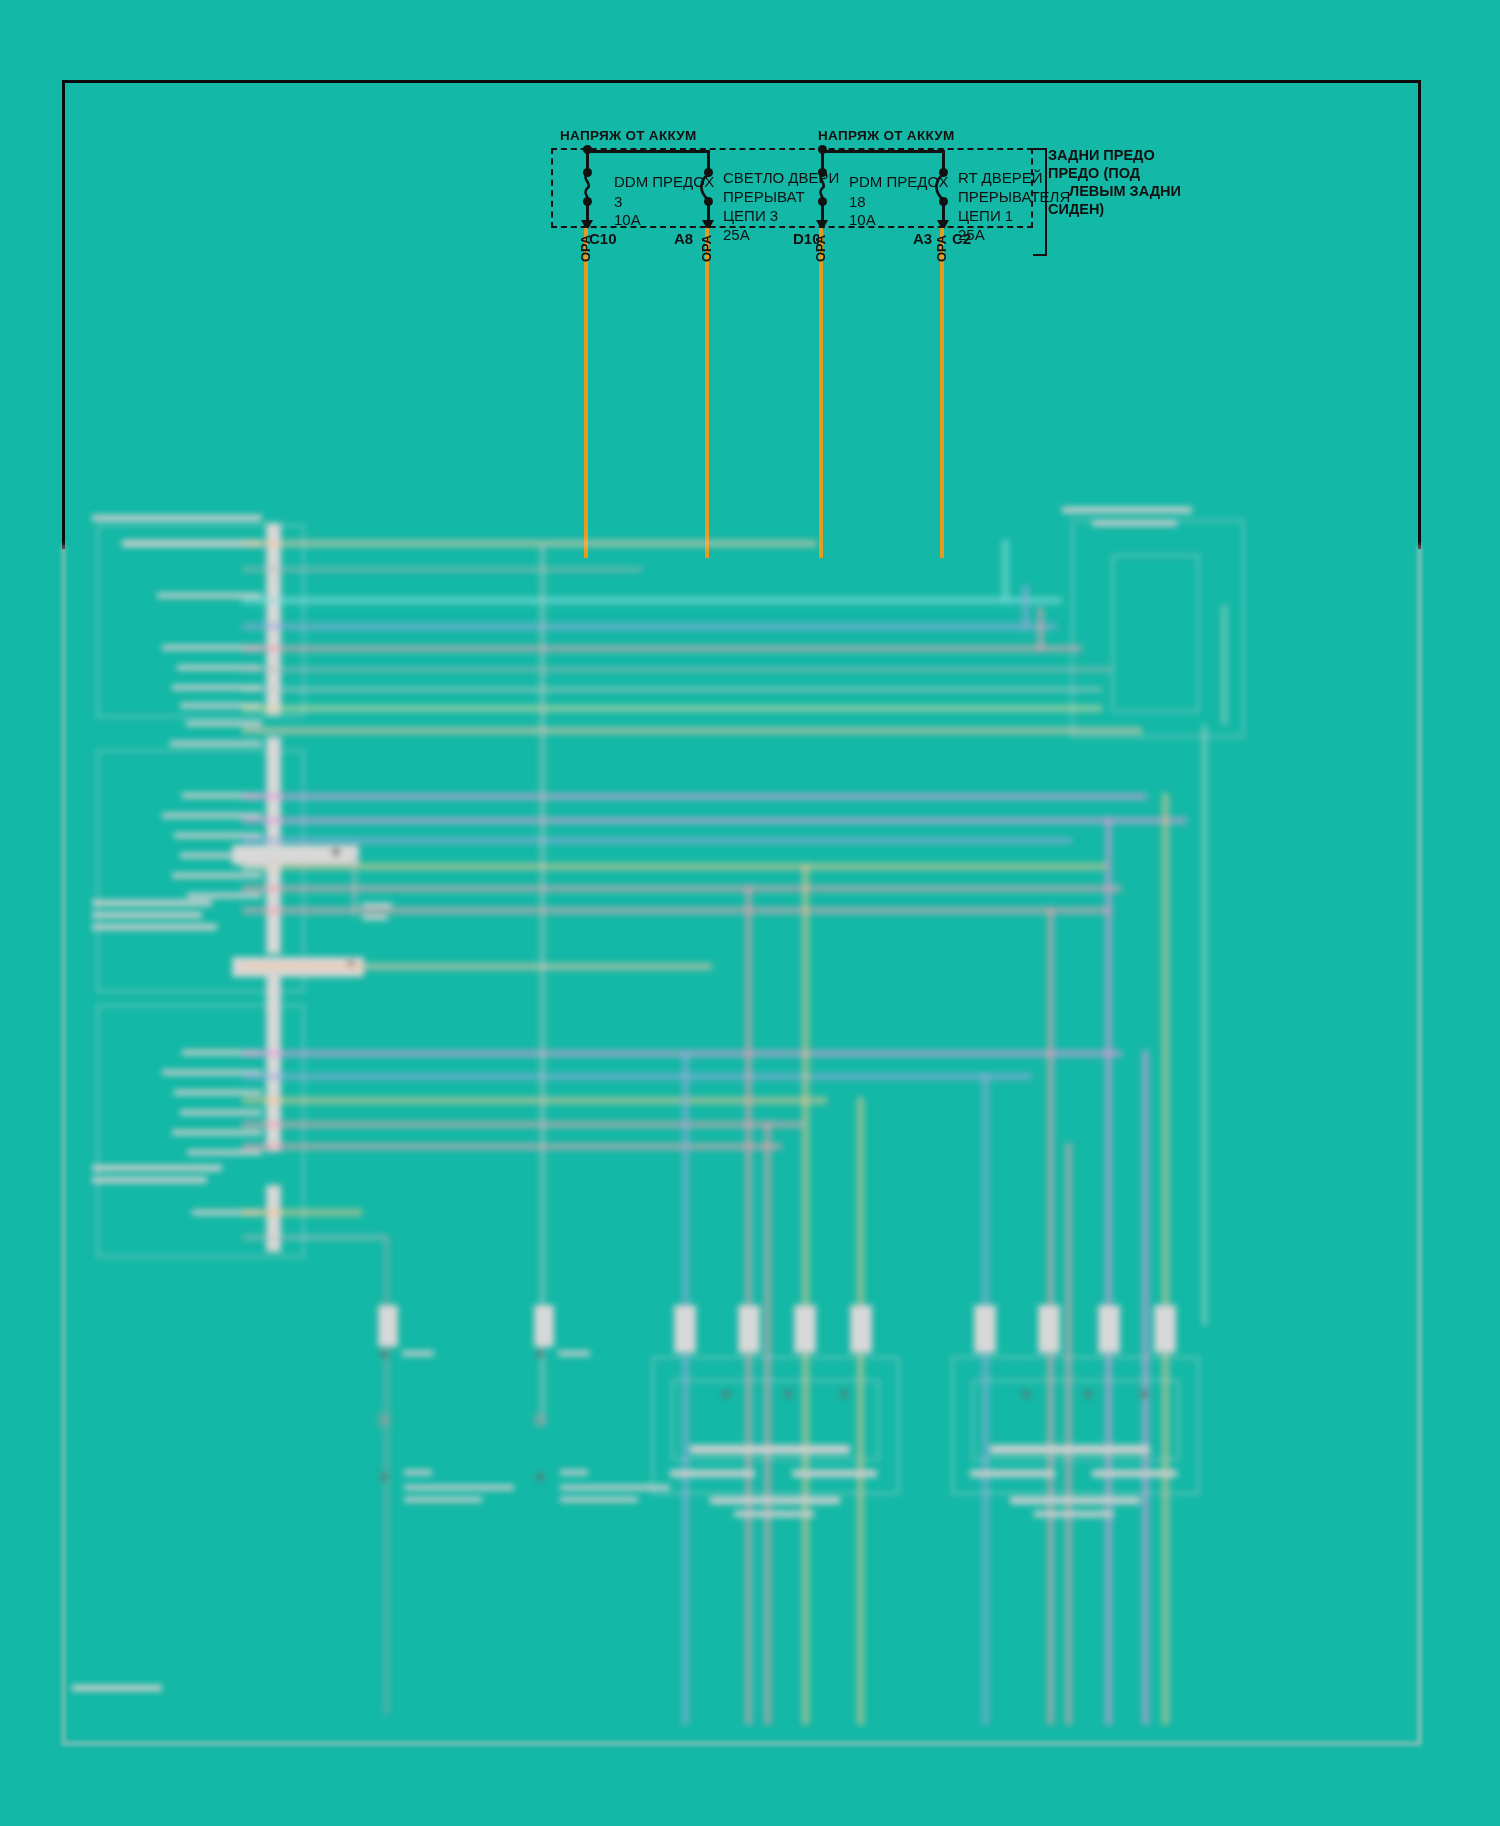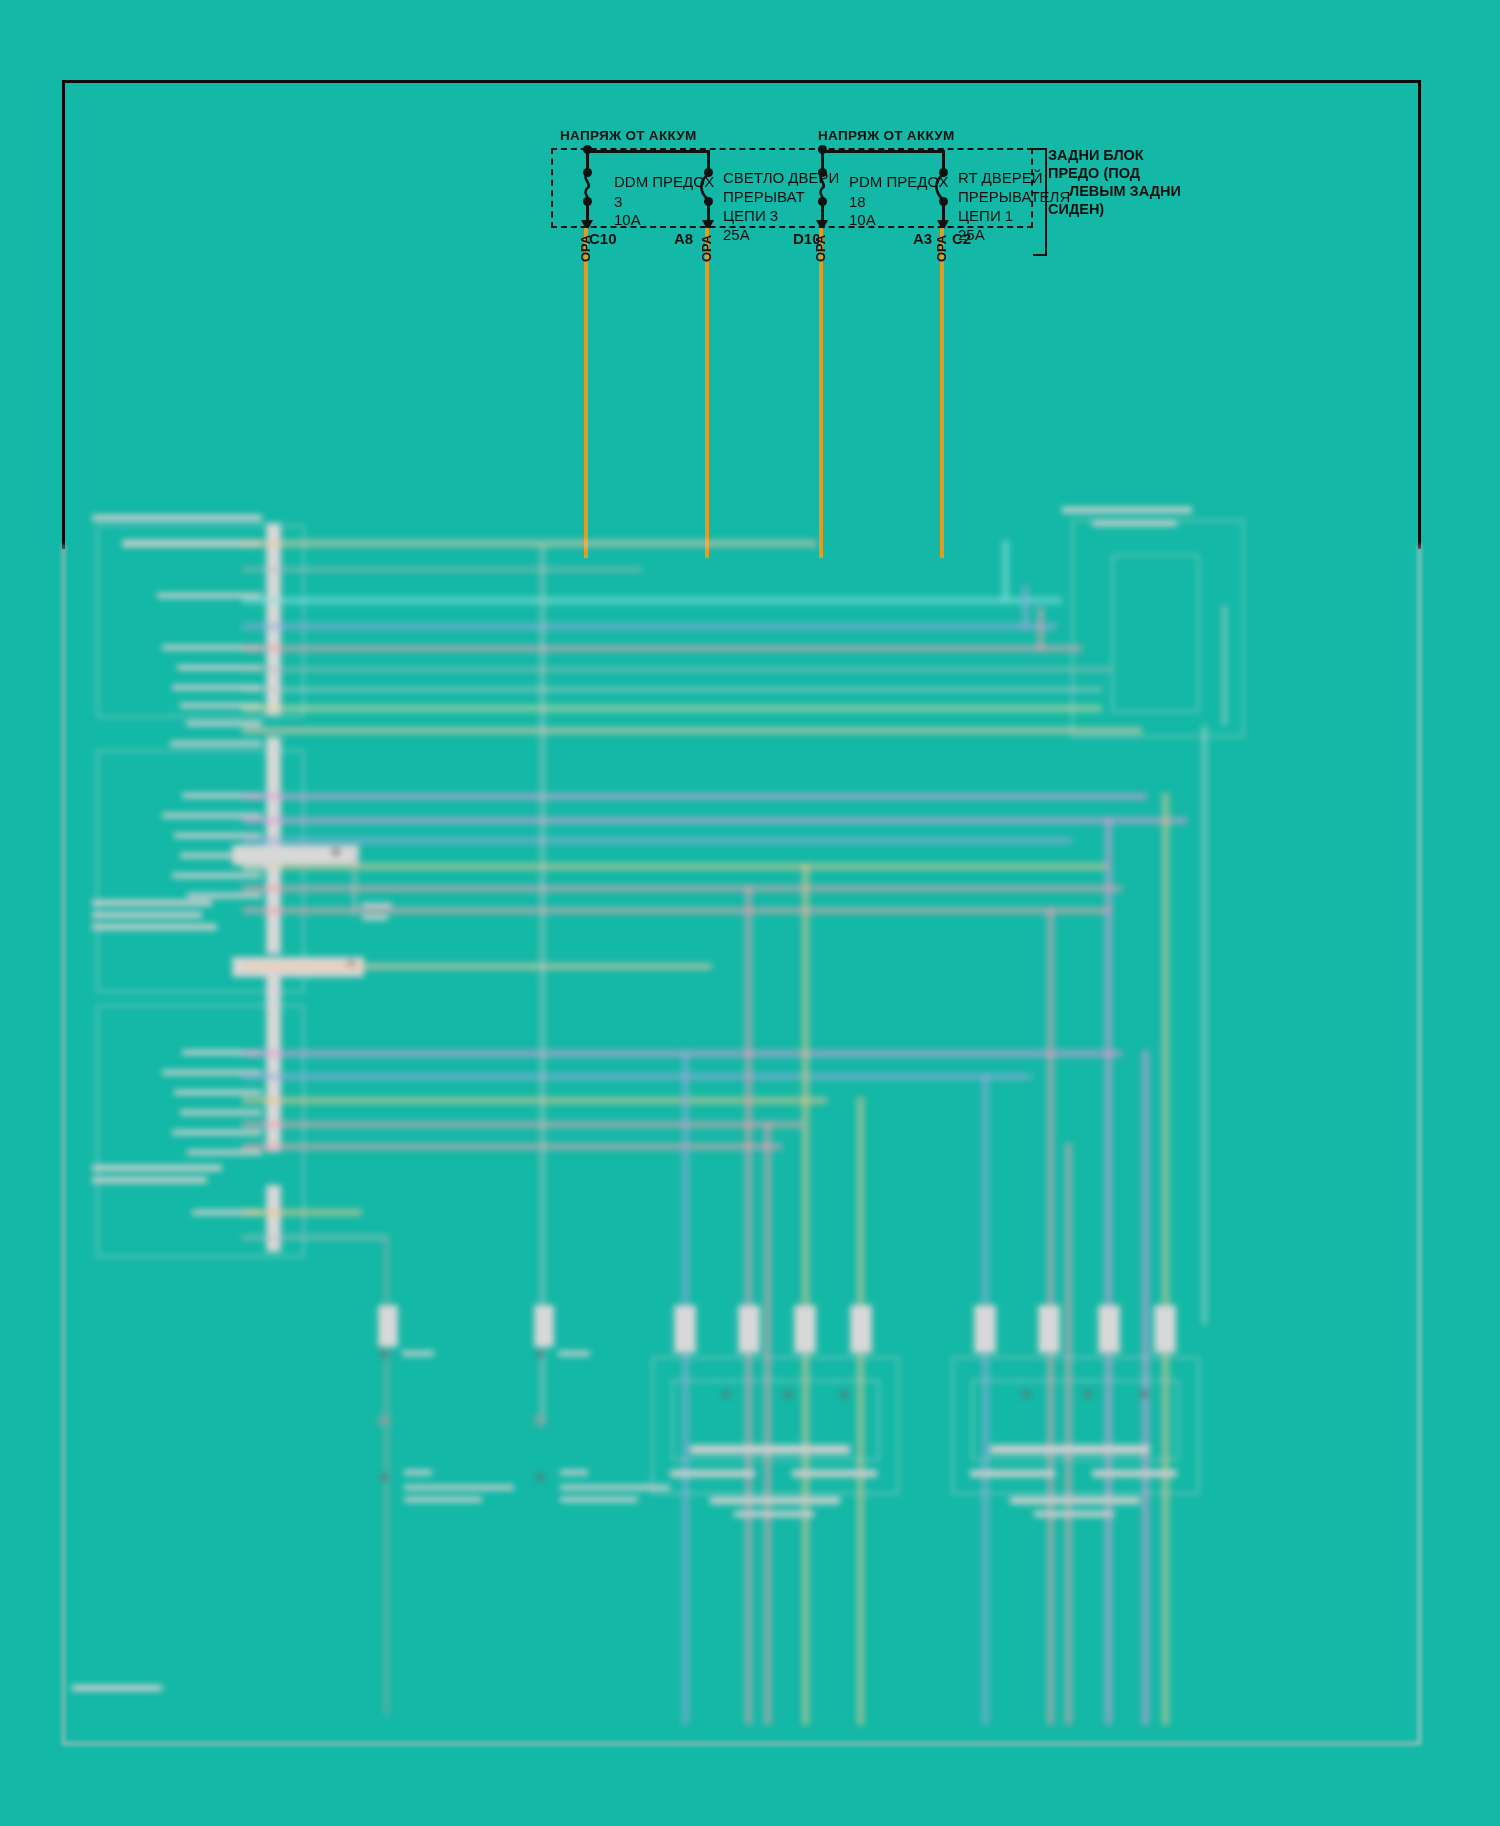--- a/index.html
+++ b/index.html
@@ -145,21 +145,21 @@
   <div class="dot" style="left:939px;top:197px;"></div>
   <div class="vwire" style="left:942px;top:202px;height:20px;"></div>
   <div class="arrow" style="left:937px;top:220px;"></div>
 
   <div class="fuselabel" style="left:958px;top:168px;">RT ДВЕРЕЙ</div>
   <div class="fuselabel" style="left:958px;top:187px;">ПРЕРЫВАТЕЛЯ</div>
   <div class="fuselabel" style="left:958px;top:206px;">ЦЕПИ 1</div>
   <div class="fuselabel" style="left:958px;top:225px;">25A</div>
 
   <div class="bracket" style="left:1033px;top:148px;height:104px;"></div>
-  <div class="blocklabel" style="left:1048px;top:146px;">ЗАДНИ БЛОК</div>
+  <div class="blocklabel" style="left:1048px;top:146px;">ЗАДНИ ПРЕДО</div>
   <div class="blocklabel" style="left:1048px;top:164px;">ПРЕДО (ПОД</div>
   <div class="blocklabel" style="left:1030px;top:182px;margin-left:39px;">ЛЕВЫМ ЗАДНИ</div>
   <div class="blocklabel" style="left:1048px;top:200px;">СИДЕН)</div>
 
   <div class="pinlabel" style="left:553px;top:230px;margin-left:36px;">C10</div>
   <div class="pinlabel" style="left:674px;top:230px;">A8</div>
   <div class="pinlabel" style="left:793px;top:230px;">D10</div>
   <div class="pinlabel" style="left:913px;top:230px;">A3</div>
   <div class="pinlabel" style="left:952px;top:230px;">C2</div>
 

